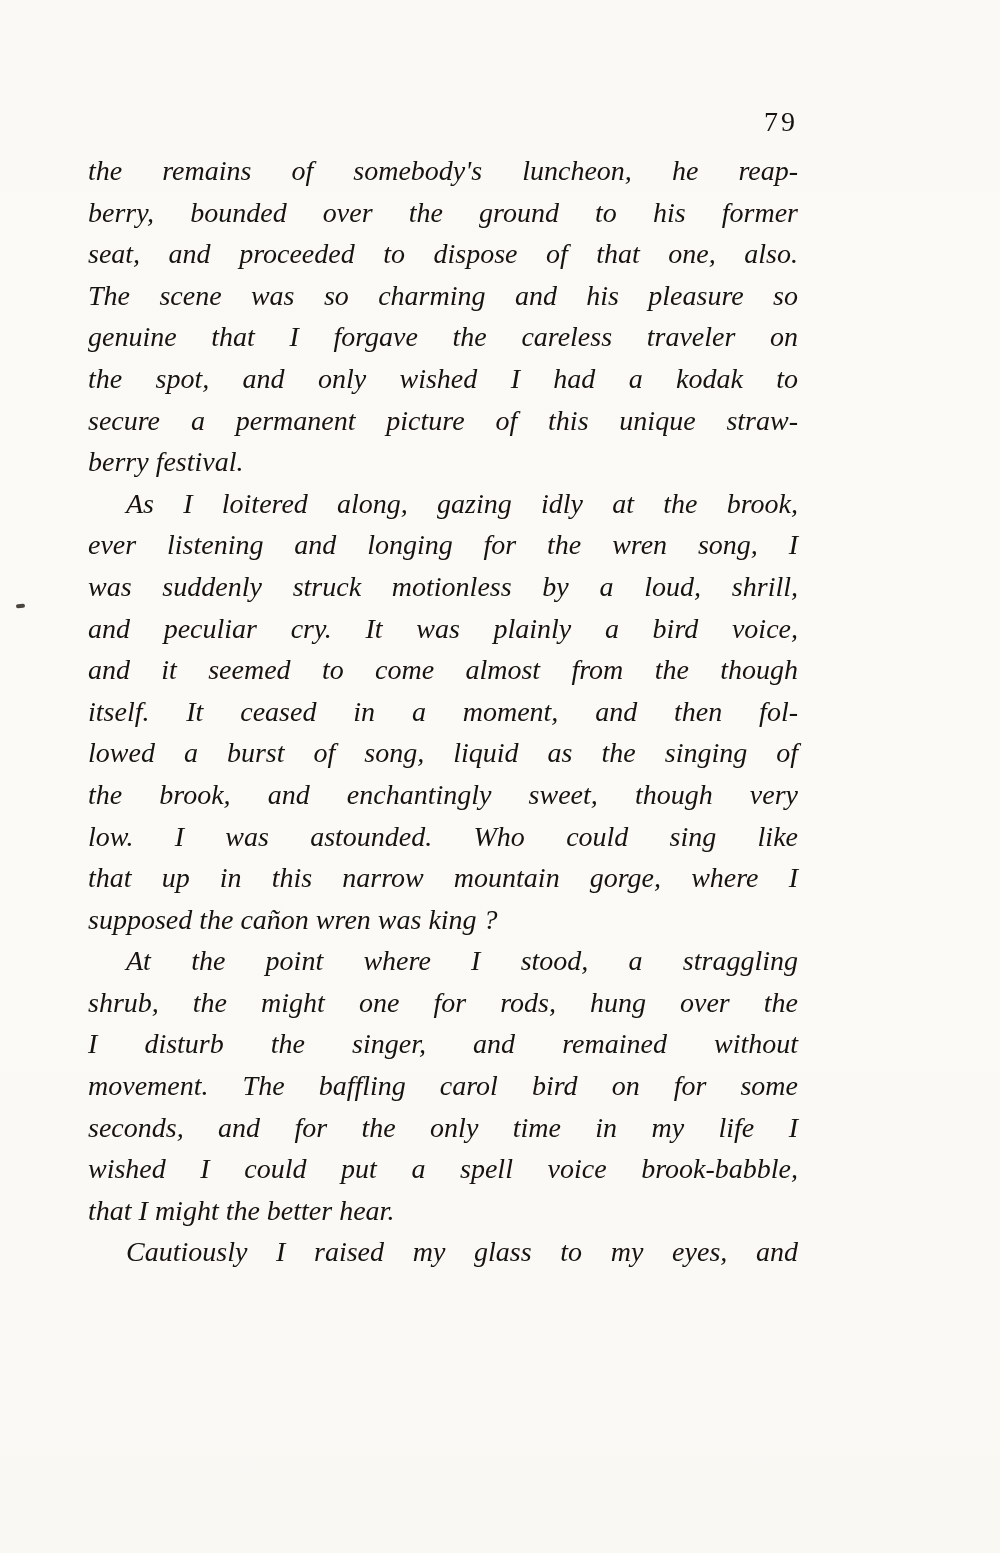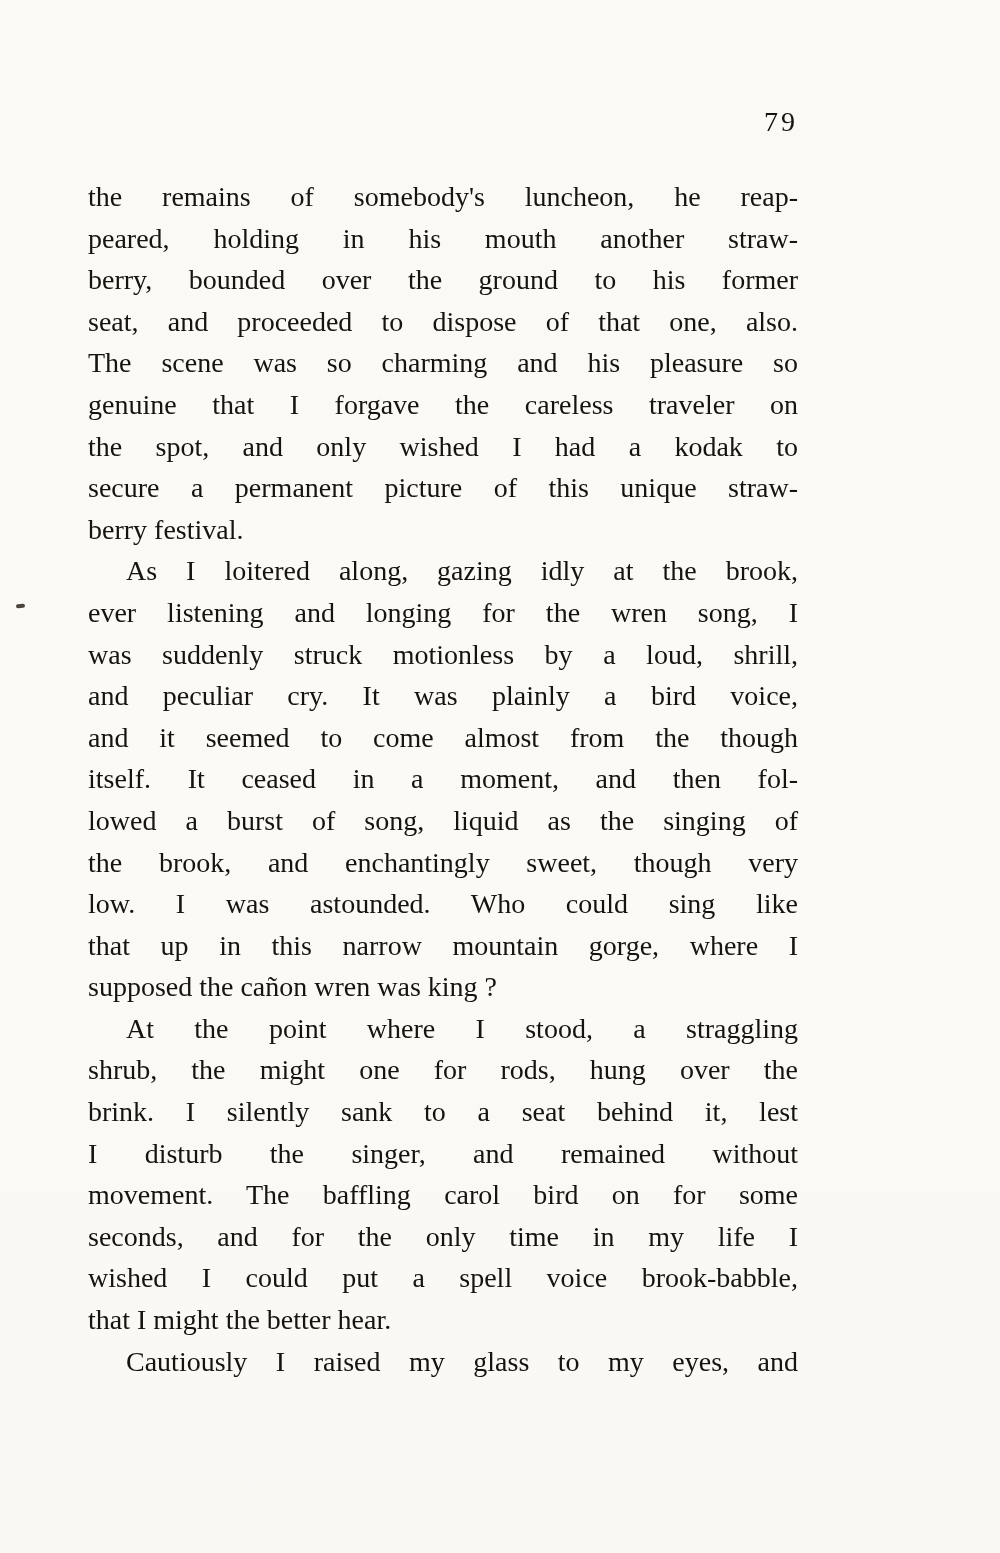--- a/index.html
+++ b/index.html
@@ -40,23 +40,23 @@
   .page-number {
     position: absolute;
     right: 0;
     top: 2px;
     font-size: 28px;
     font-style: normal;
     font-weight: normal;
     letter-spacing: 3px;
   }
   .body-text {
-    margin-top: 26px;
     font-size: 28px;
     line-height: 41.6px;
+    font-style: italic;
   }
   .line {
     text-align: justify;
     text-align-last: justify;
   }
   .line.end {
     text-align: right;
     text-align-last: left;
   }
   .line.indent {
@@ -79,42 +79,40 @@
 <div class="page">
   <div class="scan-artifact"></div>
   <div class="content">
 
     <div class="running-head">
       <div class="page-number">79</div>
     </div>
 
     <div class="body-text">
       <div class="line">the remains of somebody's luncheon, he reap-</div>
-      <div class="line">peared, holding in his mouth another straw-</div>
       <div class="line">berry, bounded over the ground to his former</div>
       <div class="line">seat, and proceeded to dispose of that one, also.</div>
       <div class="line">The scene was so charming and his pleasure so</div>
       <div class="line">genuine that I forgave the careless traveler on</div>
       <div class="line">the spot, and only wished I had a kodak to</div>
       <div class="line">secure a permanent picture of this unique straw-</div>
       <div class="line end">berry festival.</div>
       <div class="line indent">As I loitered along, gazing idly at the brook,</div>
       <div class="line">ever listening and longing for the wren song, I</div>
       <div class="line">was suddenly struck motionless by a loud, shrill,</div>
       <div class="line">and peculiar cry. It was plainly a bird voice,</div>
       <div class="line">and it seemed to come almost from the though</div>
       <div class="line">itself. It ceased in a moment, and then fol-</div>
       <div class="line">lowed a burst of song, liquid as the singing of</div>
       <div class="line">the brook, and enchantingly sweet, though very</div>
       <div class="line">low. I was astounded. Who could sing like</div>
       <div class="line">that up in this narrow mountain gorge, where I</div>
       <div class="line end">supposed the cañon wren was king ?</div>
       <div class="line indent">At the point where I stood, a straggling</div>
       <div class="line">shrub, the might one for rods, hung over the</div>
-      <div class="line">brink. I silently sank to a seat behind it, lest</div>
       <div class="line">I disturb the singer, and remained without</div>
       <div class="line">movement. The baffling carol bird on for some</div>
       <div class="line">seconds, and for the only time in my life I</div>
       <div class="line">wished I could put a spell voice brook-babble,</div>
       <div class="line end">that I might the better hear.</div>
       <div class="line indent">Cautiously I raised my glass to my eyes, and</div>
     </div>
 
   </div>
 </div>

